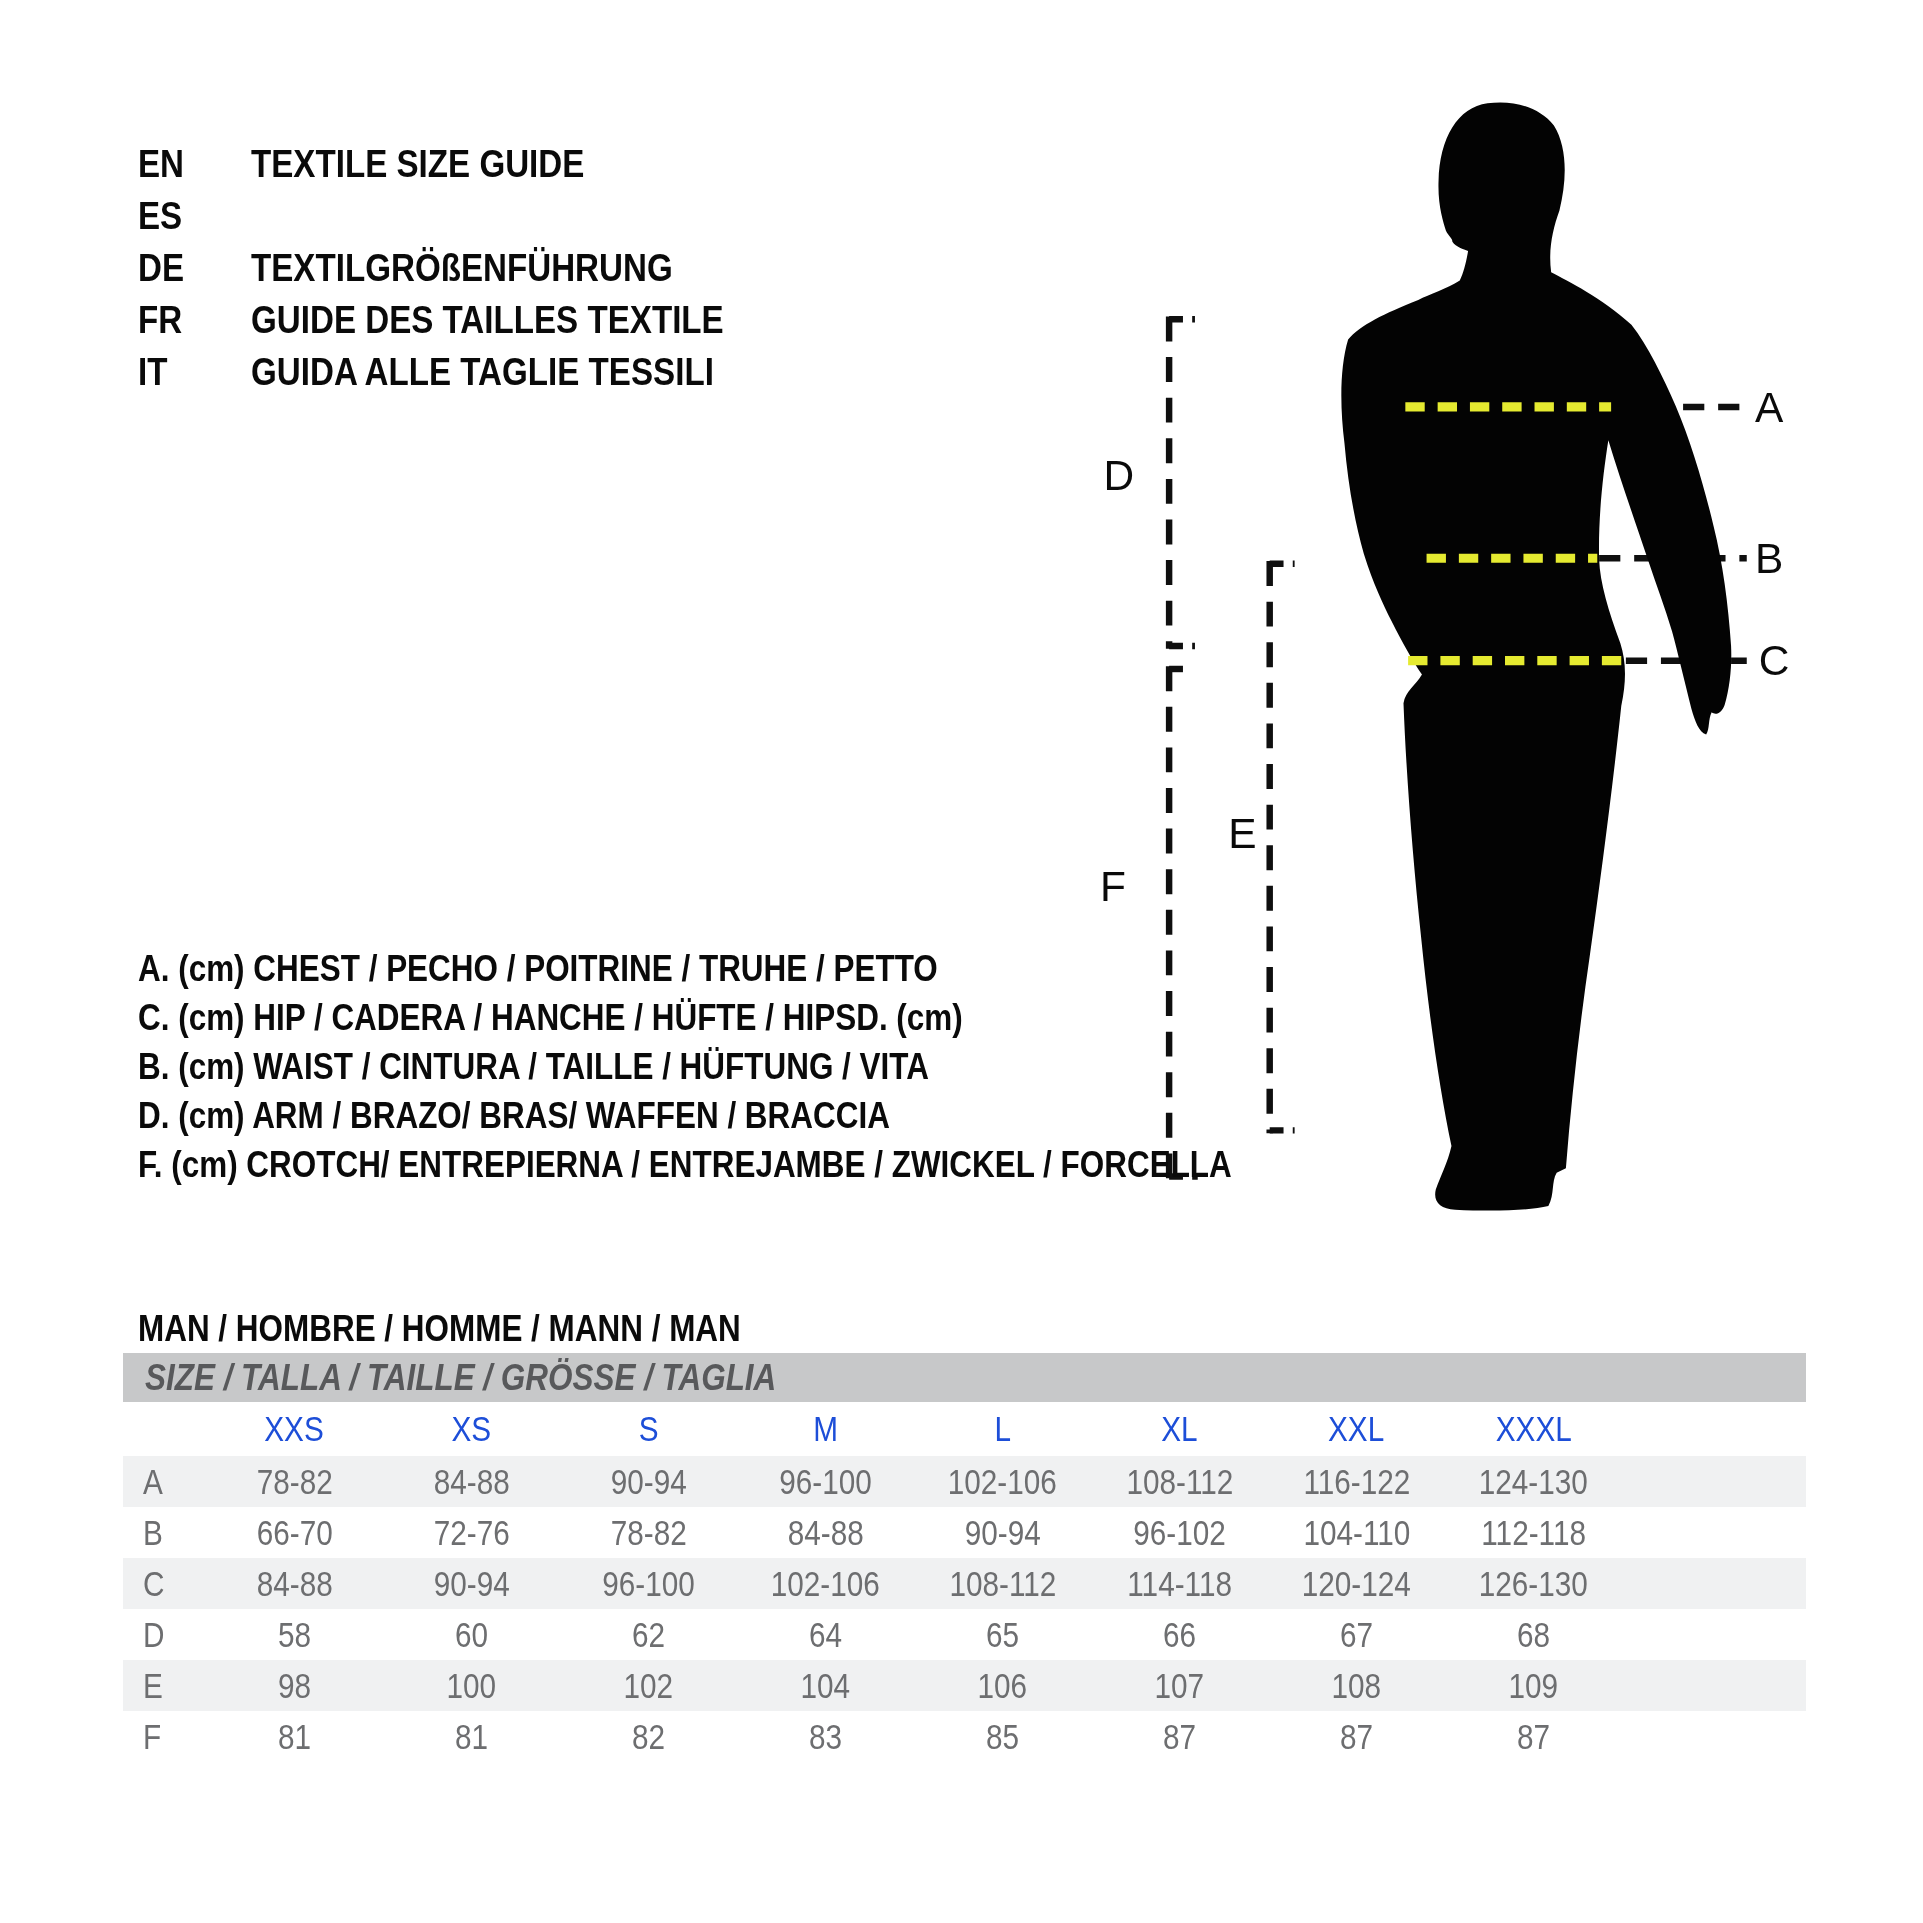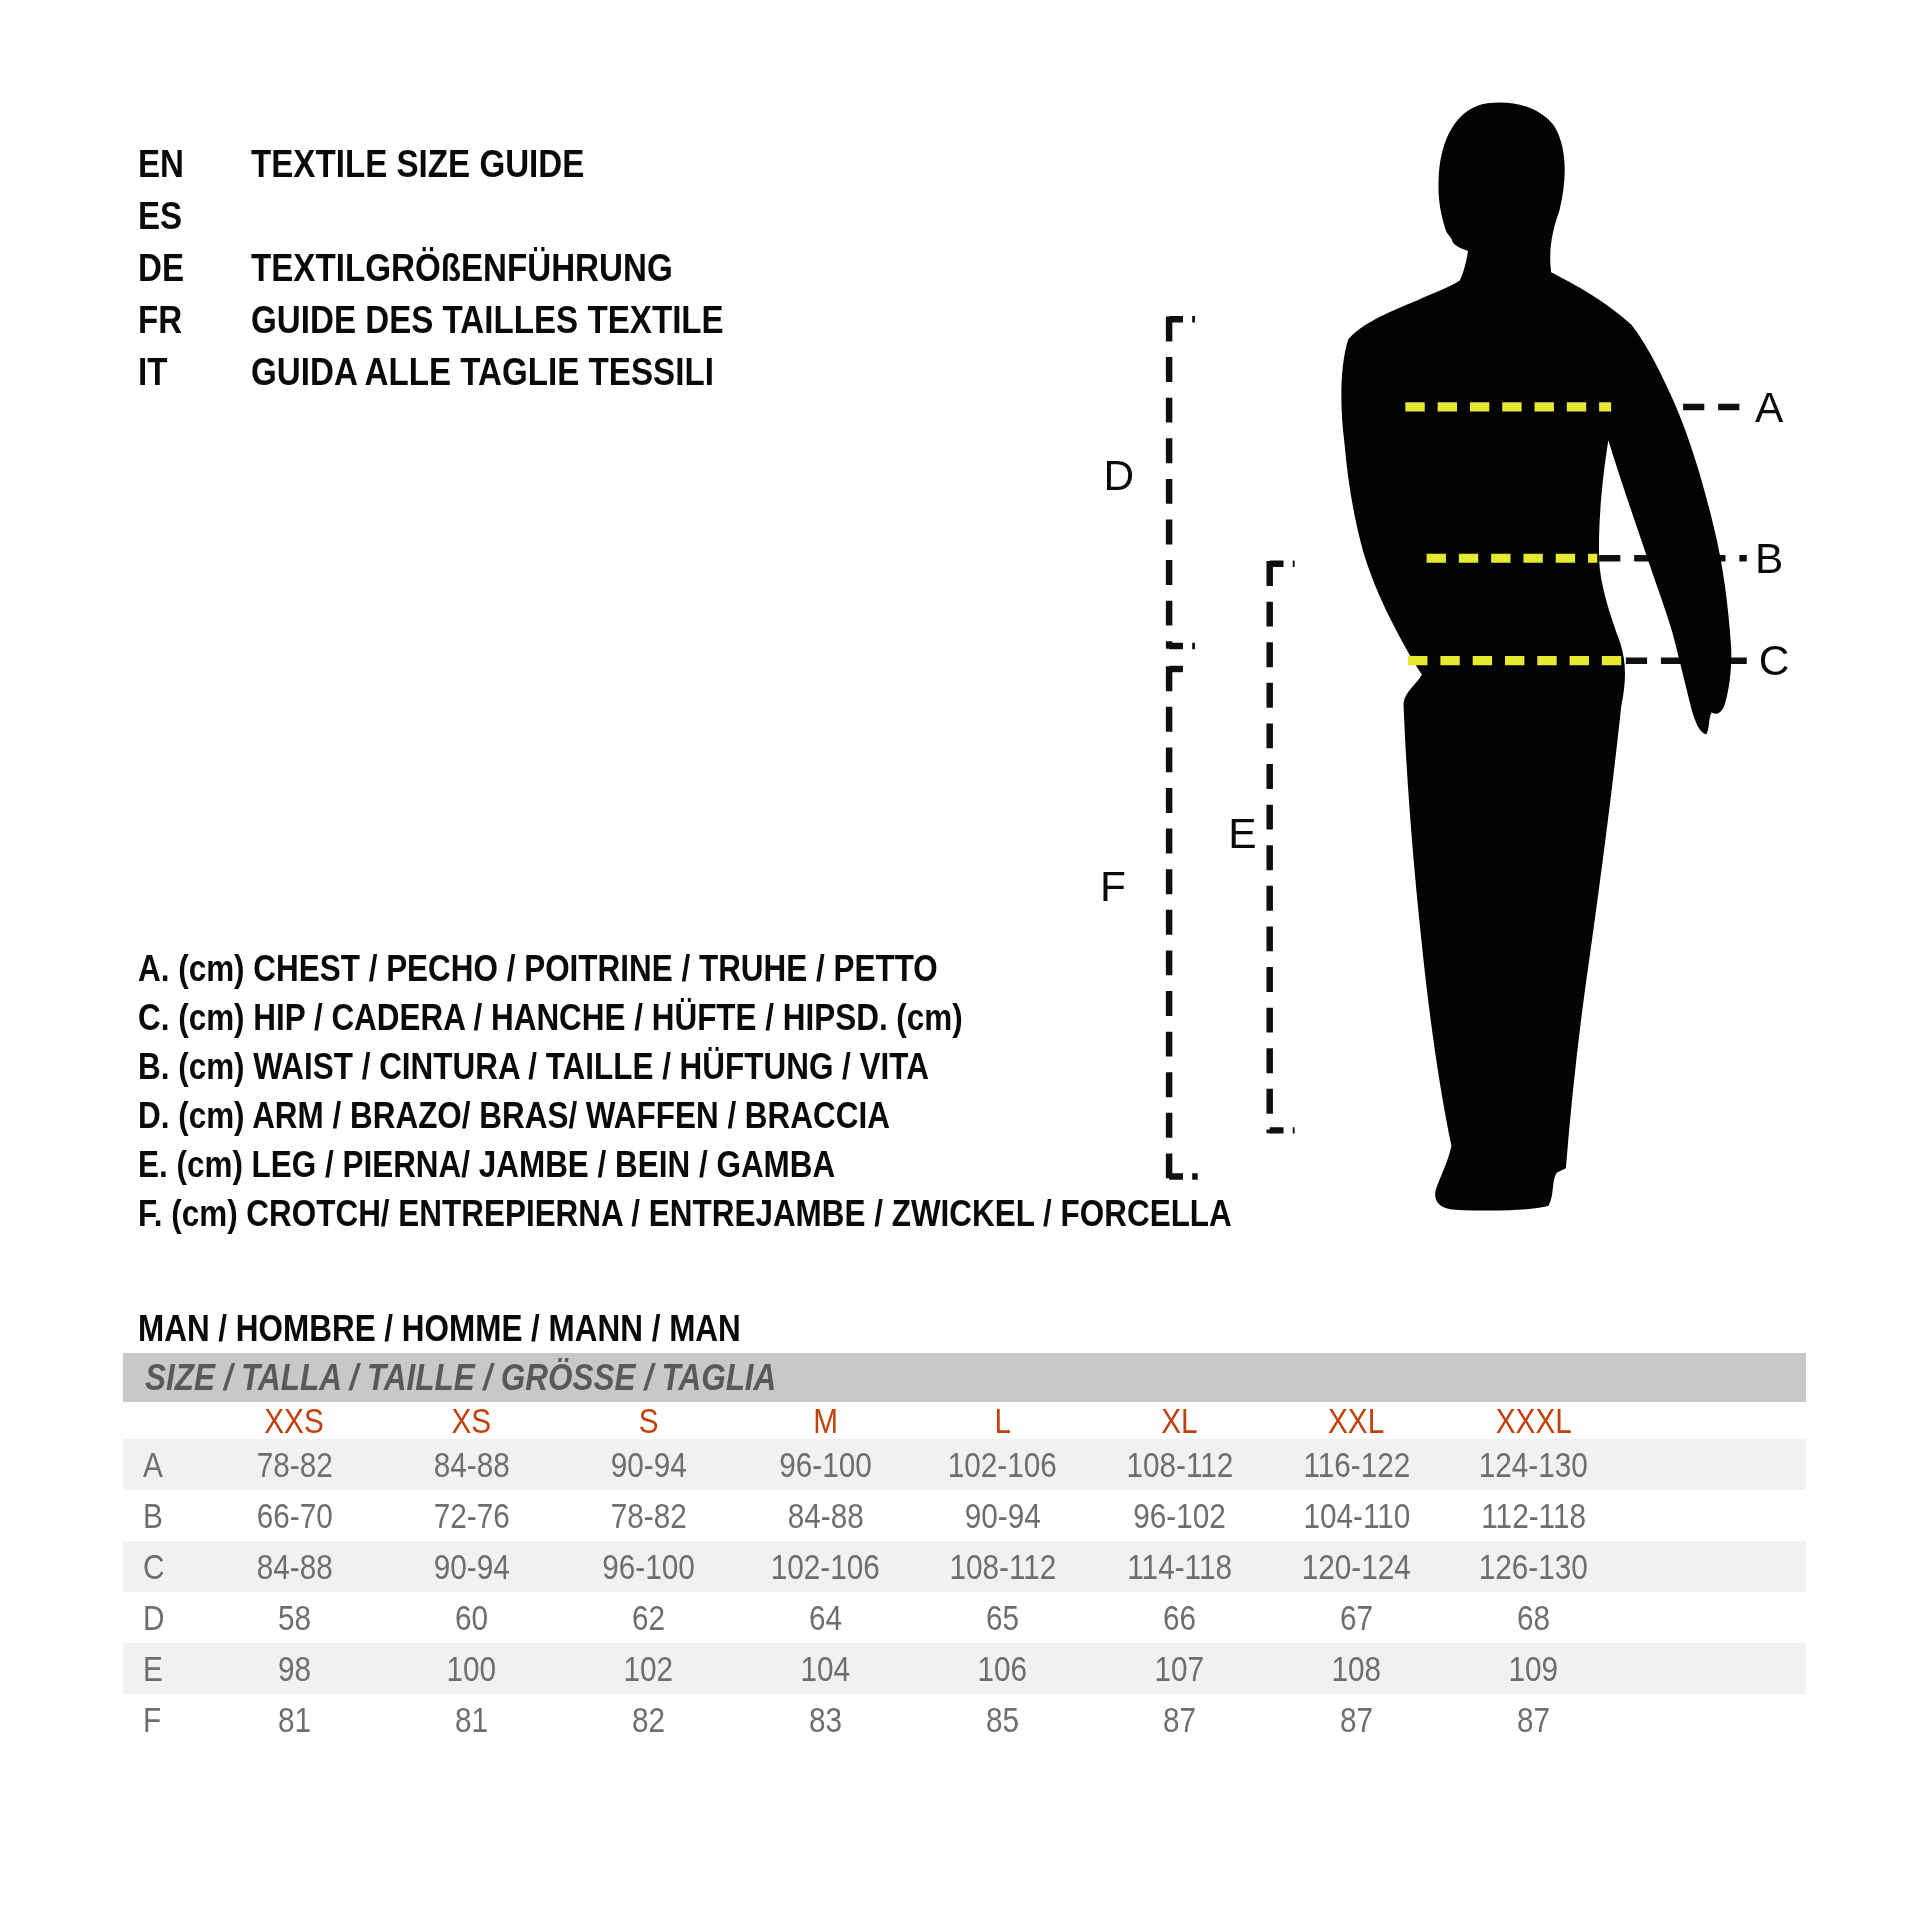--- a/index.html
+++ b/index.html
@@ -20,21 +20,21 @@
   .drow{height:49px;line-height:49px;font-size:37px;font-weight:700;}
 
   .man{position:absolute;left:138px;top:1304px;height:50px;line-height:50px;
        font-size:37px;font-weight:700;}
 
   
   .table{position:absolute;left:123px;top:1353px;width:1683px;font-size:35px;}
   .ttitle{height:49px;line-height:49px;background:#c7c8c9;color:#58595b;
           padding-left:22px;font-size:37px;font-weight:600;box-sizing:border-box;font-style:italic;}
   .row{display:flex;align-items:center;}
-  .thead{height:37px;color:#c2410c;}
+  .thead{height:54px;color:#1d4ed8;}
   .drow-t{height:51px;color:#6d6e70;}
   .stripe{background:#f0f1f2;}
   .cell{flex:0 0 auto;}
   .letter{width:83px;padding-left:20px;box-sizing:border-box;color:#6d6e70;}
   .val{width:177px;text-align:center;}
   .val .cond{transform-origin:50% 50%;}
   .fill{flex:1 1 auto;}
 </style>
 </head>
 <body>
@@ -142,21 +142,20 @@
       <text x="1331" y="919">E</text>
       <text x="1192" y="976">F</text>
     </g>
   </svg>
 
   <section class="desc">
     <div class="drow"><span class="cond">A. (cm) CHEST / PECHO / POITRINE / TRUHE / PETTO</span></div>
     <div class="drow"><span class="cond">C. (cm) HIP / CADERA / HANCHE / HÜFTE / HIPSD. (cm)</span></div>
     <div class="drow"><span class="cond">B. (cm) WAIST / CINTURA / TAILLE / HÜFTUNG / VITA</span></div>
     <div class="drow"><span class="cond">D. (cm) ARM / BRAZO/ BRAS/ WAFFEN / BRACCIA</span></div>
-    <div class="drow"><span class="cond">E. (cm) LEG / PIERNA/ JAMBE / BEIN / GAMBA</span></div>
     <div class="drow"><span class="cond">F. (cm) CROTCH/ ENTREPIERNA / ENTREJAMBE / ZWICKEL / FORCELLA</span></div>
   </section>
 
   <div class="man"><span class="cond">MAN / HOMBRE / HOMME / MANN / MAN</span></div>
 
   <section class="table">
     <div class="ttitle"><span class="cond">SIZE / TALLA / TAILLE / GRÖSSE / TAGLIA</span></div>
 
     <div class="row thead">
       <span class="cell letter"></span>

